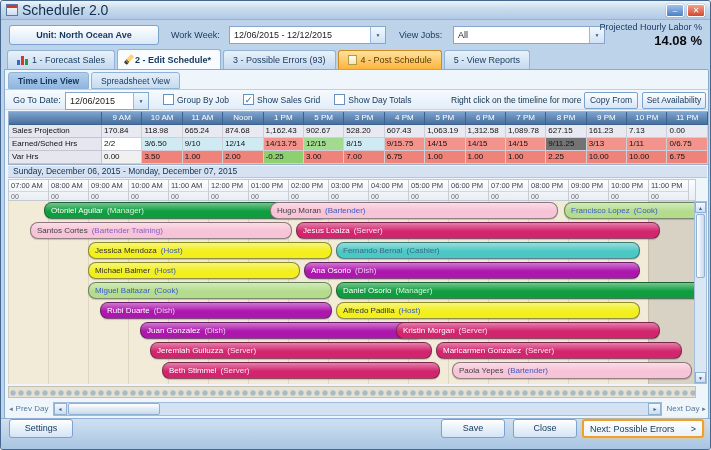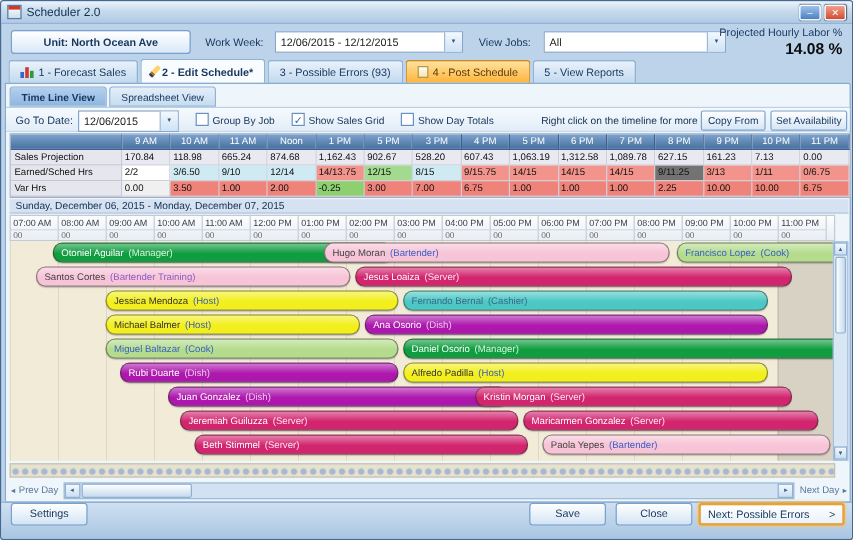--- a/index.html
+++ b/index.html
@@ -1,21 +1,21 @@
 <!DOCTYPE html>
 <html><head>
 <meta charset="utf-8">
 <style>
 *{margin:0;padding:0;box-sizing:border-box}
 body{background:#e8e8e8;font-family:"Liberation Sans",sans-serif}
 .window{position:relative;width:711px;height:450px;background:#bdd3ea;border:1px solid #46688f;border-radius:3px;overflow:hidden;color:#16365c}
 
 .titlebar{position:absolute;top:0;left:0;width:100%;height:19px;background:linear-gradient(#ecf4fd,#cadded 40%,#b0c9e6);display:flex;align-items:center;gap:4px;padding:0 5px;border-bottom:1px solid #93b2d6}
 .app-icon{width:12px;height:12px;flex:none;border:1px solid #587ba6;background-image:linear-gradient(#d03a2a,#d03a2a),linear-gradient(#ffffff,#cddcec);background-size:100% 3px,100% 100%;background-repeat:no-repeat}
-.title-text{font-size:10px;color:#10304f}
+.title-text{font-size:14px;color:#10304f}
 .win-controls{margin-left:auto;display:flex;gap:3px}
 .winbtn{width:18px;height:13px;border-radius:2px;font-size:8px;line-height:11px;text-align:center;color:#fff;border:1px solid #fff;box-shadow:0 0 1px #456}
 .winbtn.min{background:linear-gradient(#9fc2ec,#4d7fc2)}
 .winbtn.close{background:linear-gradient(#f2a08c,#d24a30)}
 
 .unit-btn{position:absolute;top:24px;left:8px;width:150px;height:20px;background:linear-gradient(#ffffff,#d9e8f8);border:1px solid #7ba2cc;border-radius:3px;font-size:9px;font-weight:bold;text-align:center;line-height:18px}
 .lbl{position:absolute;font-size:9px;color:#16365c;white-space:nowrap}
 .lbl.work-week{top:29px;left:170px}
 .lbl.view-jobs{top:29px;left:398px}
 .combo{position:absolute;height:18px;background:#fff;border:1px solid #86a7cc;display:flex;align-items:stretch}

